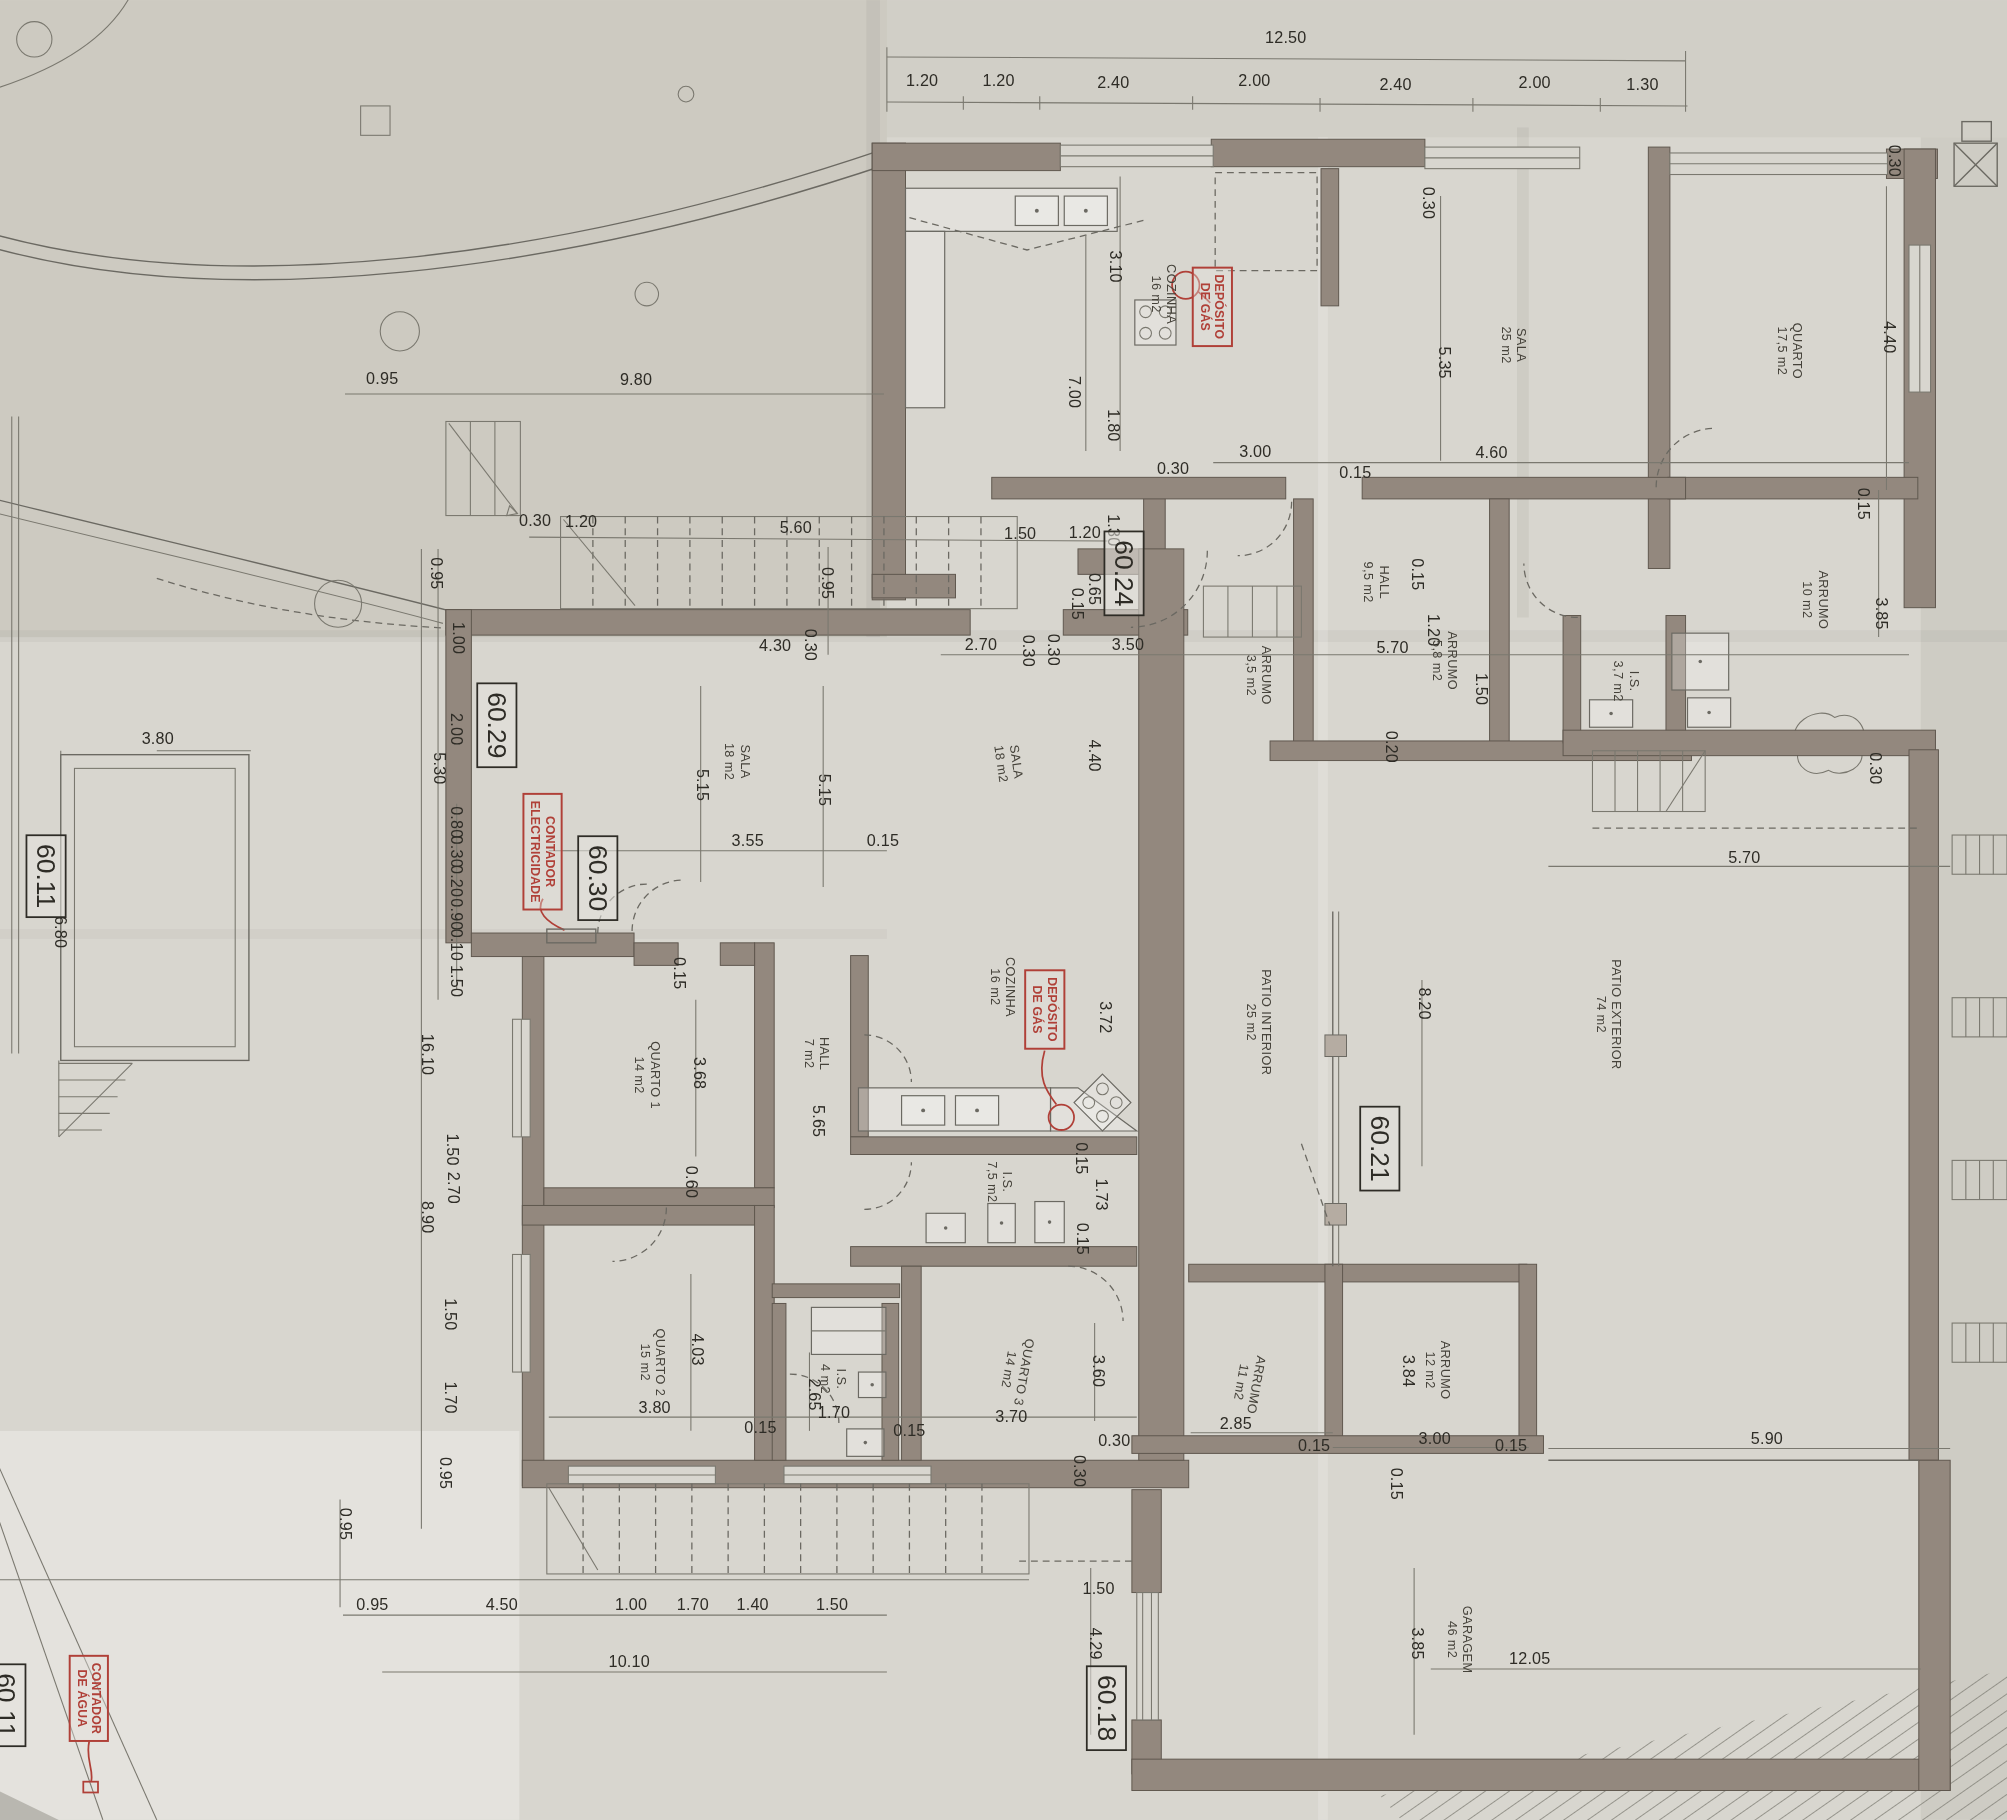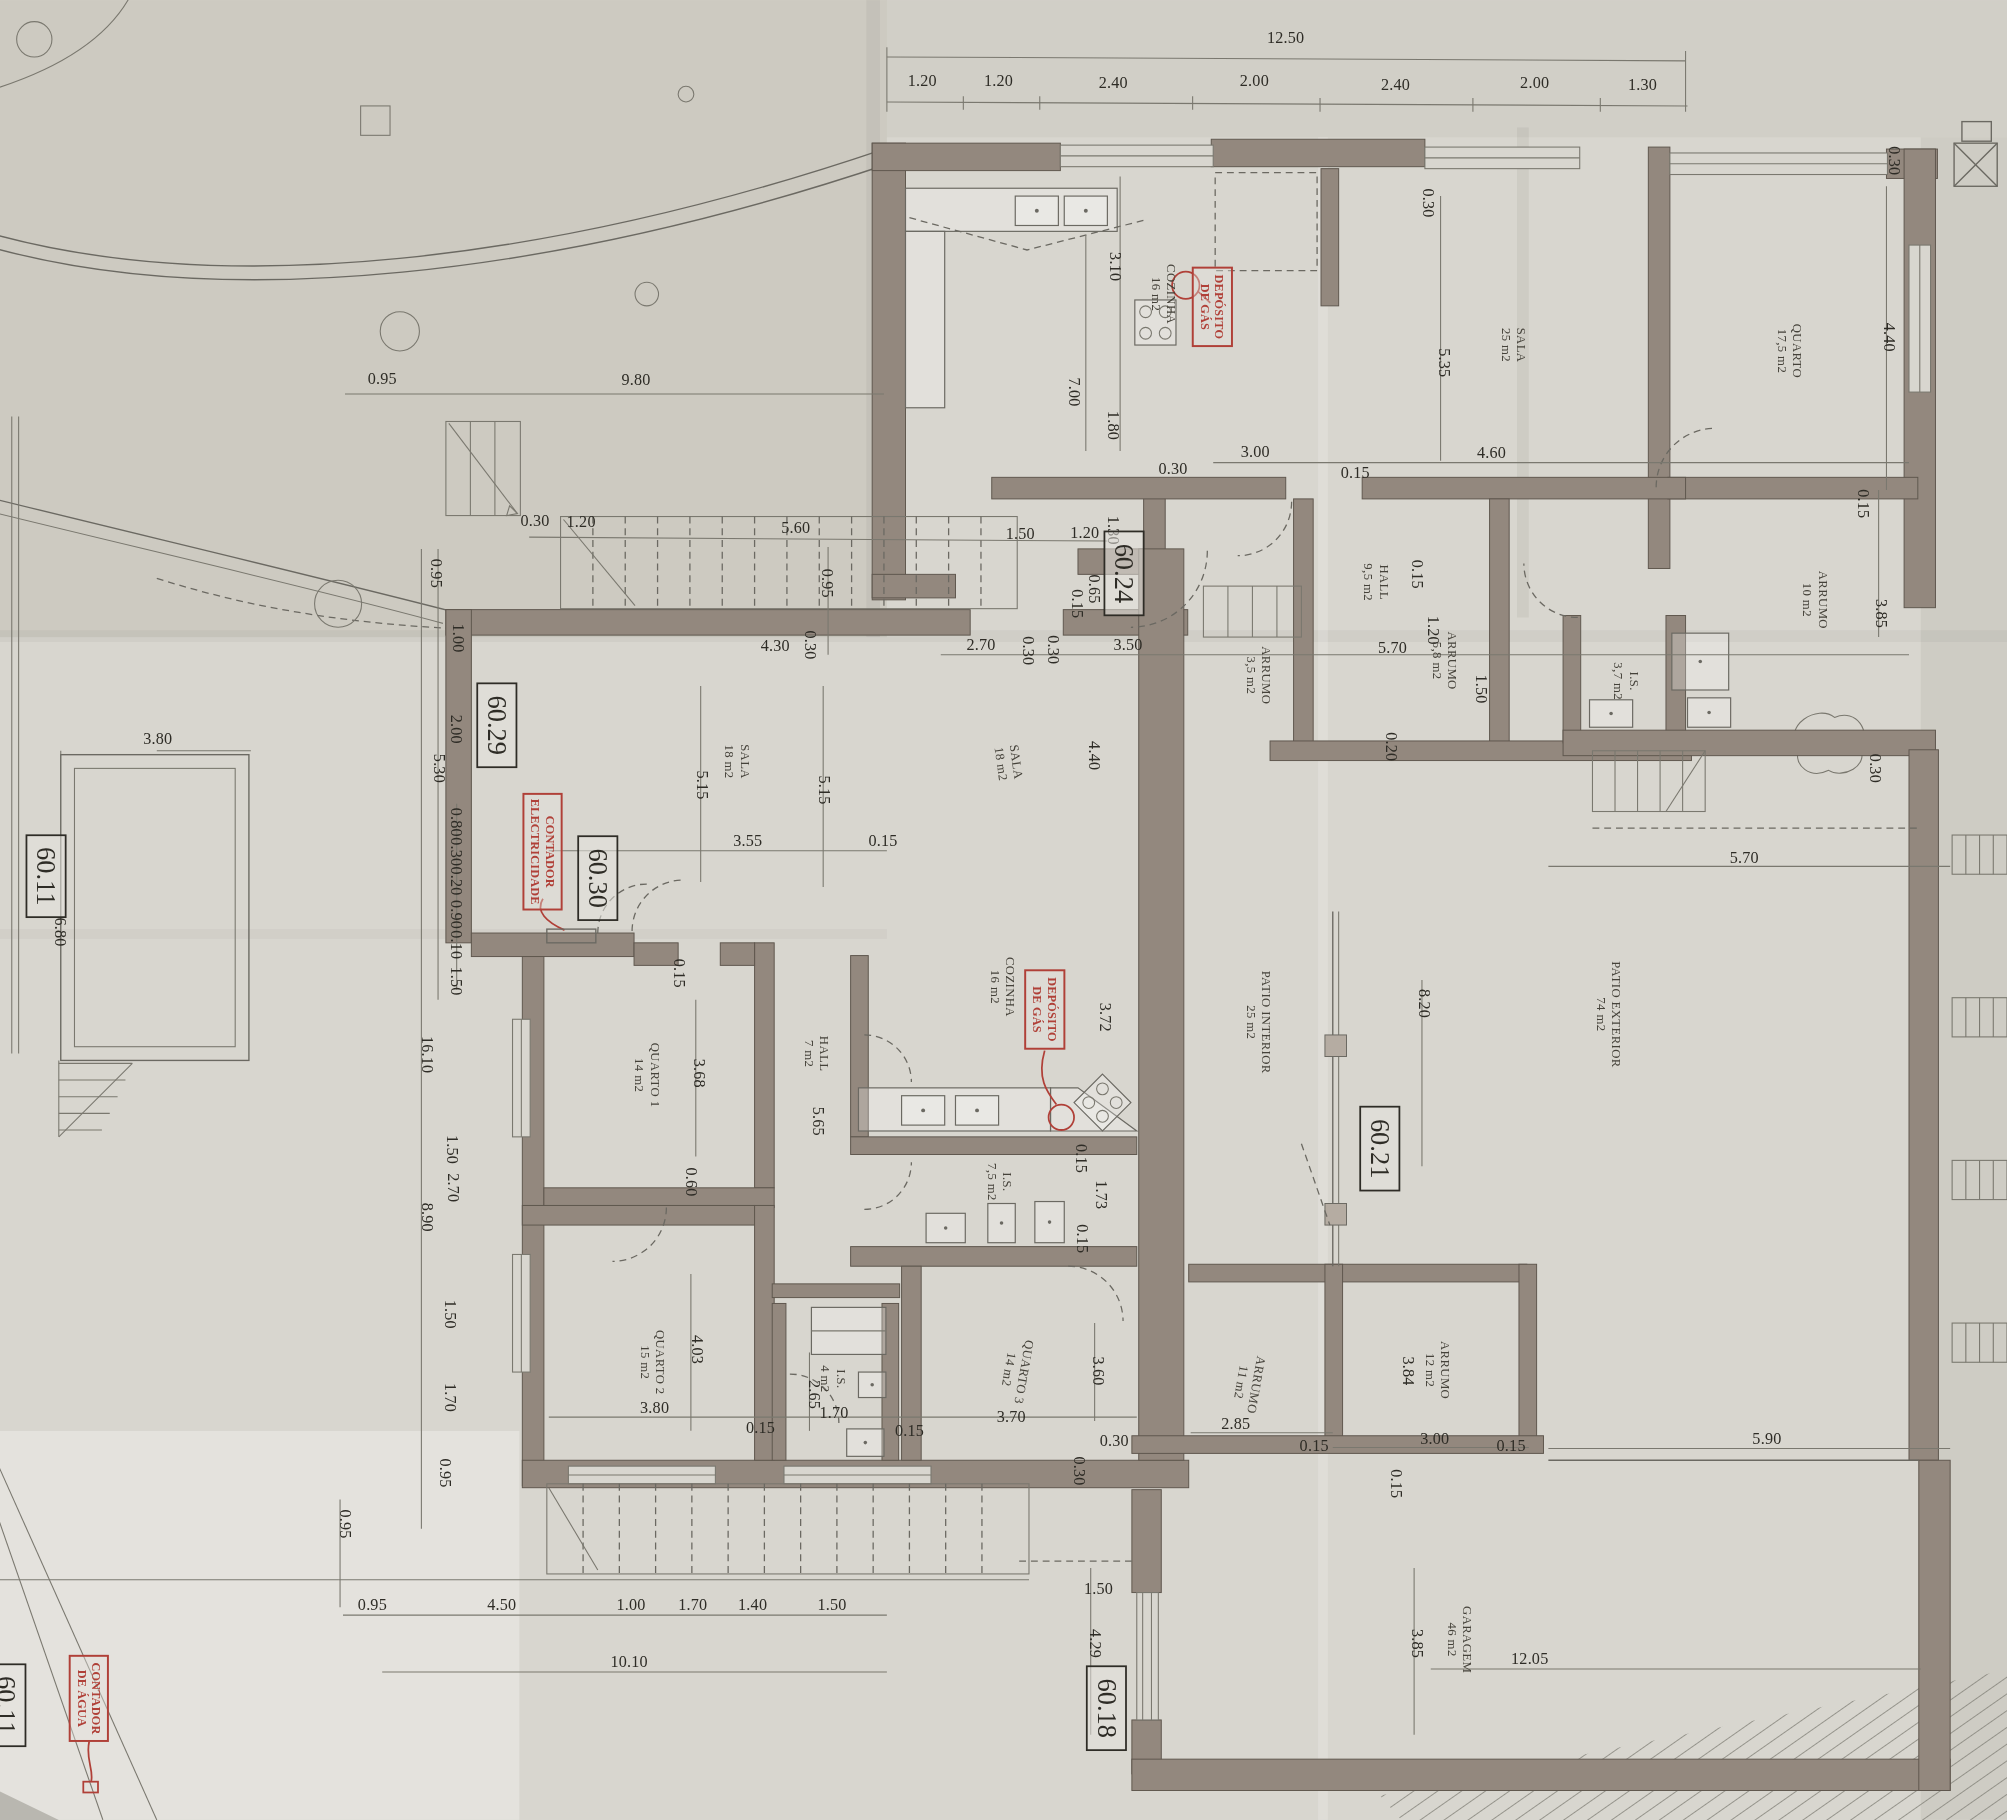--- a/index.html
+++ b/index.html
@@ -1,17 +1,17 @@
 <!DOCTYPE html>
 <html><head>
 <meta charset="utf-8">
 <style>
   html,body{margin:0;padding:0;background:#b8b6b0;}
   #stage{position:relative;width:2007px;height:1820px;background:#d8d6cf;overflow:hidden;
-         font-family:Liberation Serif, serif;}
+         font-family:Liberation Sans, sans-serif;}
   svg{position:absolute;left:0;top:0;}
   text{fill:#35332c;}
   .dim{font-size:16.5px;letter-spacing:.2px;fill:#2e2c26;}
   .room{font-size:13px;letter-spacing:.4px;fill:#45423a;}
   .marker{font-size:27px;fill:#2e2c26;}
   .redtxt{font-size:12.5px;font-weight:600;letter-spacing:.2px;fill:#b04038;}
   .thin{stroke:#6b6962;stroke-width:1.4;fill:none;}
   .thin2{stroke:#7a786f;stroke-width:1.1;fill:none;}
   .dash{stroke:#6b6962;stroke-width:1.3;fill:none;stroke-dasharray:7 5;}
   .wall{fill:#93887e;stroke:#5f574e;stroke-width:1;}

